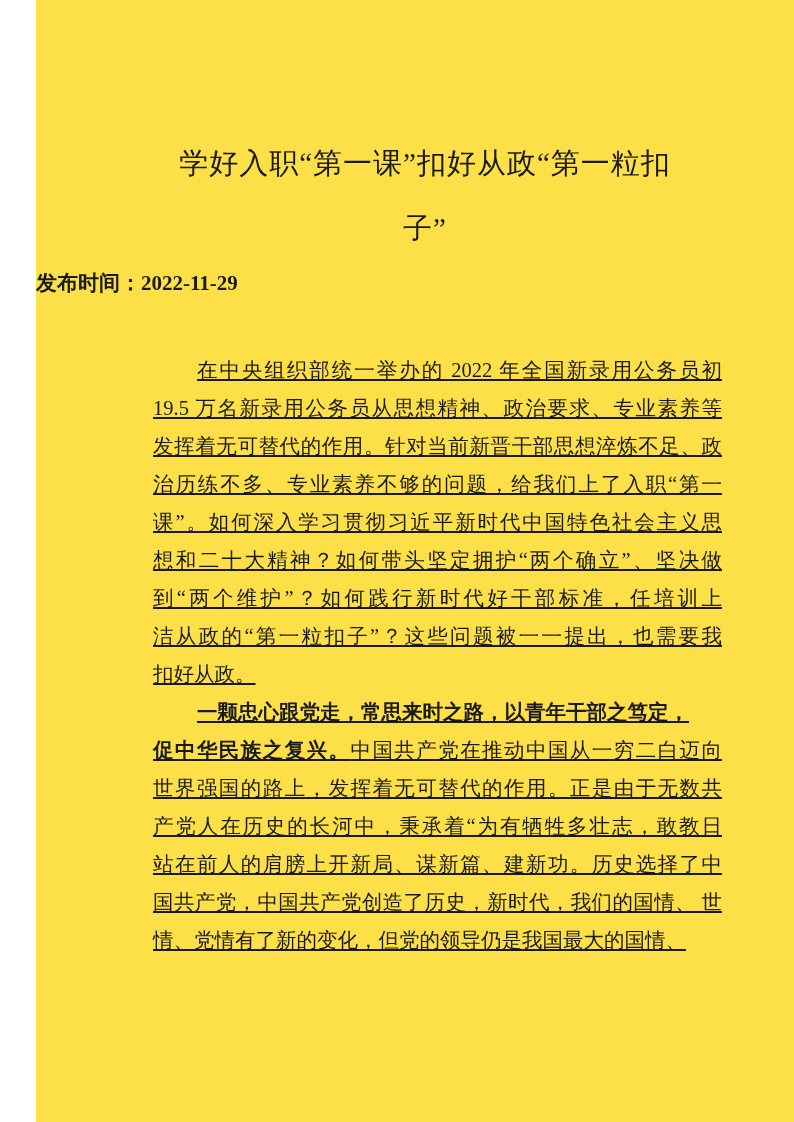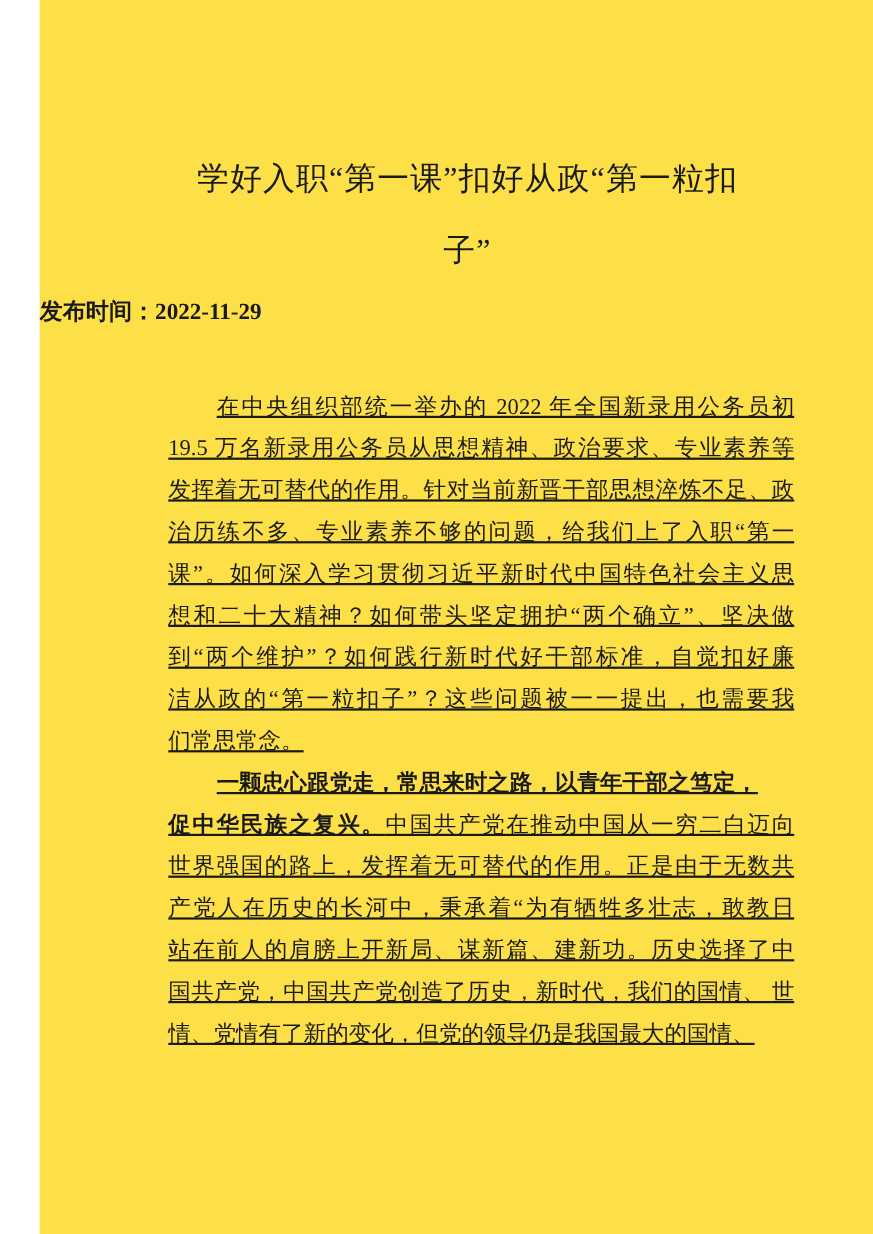--- a/index.html
+++ b/index.html
@@ -65,23 +65,23 @@
     <span>子”</span>
   </h1>
   <p class="doc-meta">发布时间：2022-11-29</p>
   <div class="doc-body" id="doc-body">
       <div class="line indent"><span class="seg">在中央组织部统一举办的 2022 年全国新录用公务员初</span></div>
       <div class="line"><span class="seg">19.5 万名新录用公务员从思想精神、政治要求、专业素养等</span></div>
       <div class="line"><span class="seg">发挥着无可替代的作用。针对当前新晋干部思想淬炼不足、政</span></div>
       <div class="line"><span class="seg">治历练不多、专业素养不够的问题，给我们上了入职“第一</span></div>
       <div class="line"><span class="seg">课”。如何深入学习贯彻习近平新时代中国特色社会主义思</span></div>
       <div class="line"><span class="seg">想和二十大精神？如何带头坚定拥护“两个确立”、坚决做</span></div>
-      <div class="line"><span class="seg">到“两个维护”？如何践行新时代好干部标准，自觉扣好廉</span></div>
+      <div class="line"><span class="seg">到“两个维护”？如何践行新时代好干部标准，任培训上</span></div>
       <div class="line"><span class="seg">洁从政的“第一粒扣子”？这些问题被一一提出，也需要我</span></div>
-      <div class="line short"><span class="seg">们常思常念。</span></div>
+      <div class="line short"><span class="seg">扣好从政。</span></div>
       <div class="line indent short"><span class="seg bold">一颗忠心跟党走，常思来时之路，以青年干部之笃定，</span></div>
       <div class="line"><span class="seg bold">促中华民族之复兴。</span><span class="seg">中国共产党在推动中国从一穷二白迈向</span></div>
       <div class="line"><span class="seg">世界强国的路上，发挥着无可替代的作用。正是由于无数共</span></div>
       <div class="line"><span class="seg">产党人在历史的长河中，秉承着“为有牺牲多壮志，敢教日</span></div>
       <div class="line"><span class="seg">站在前人的肩膀上开新局、谋新篇、建新功。历史选择了中</span></div>
       <div class="line"><span class="seg">国共产党，中国共产党创造了历史，新时代，我们的国情、 世</span></div>
       <div class="line short"><span class="seg">情、党情有了新的变化，但党的领导仍是我国最大的国情、</span></div>
     </div>
 </div>
 

